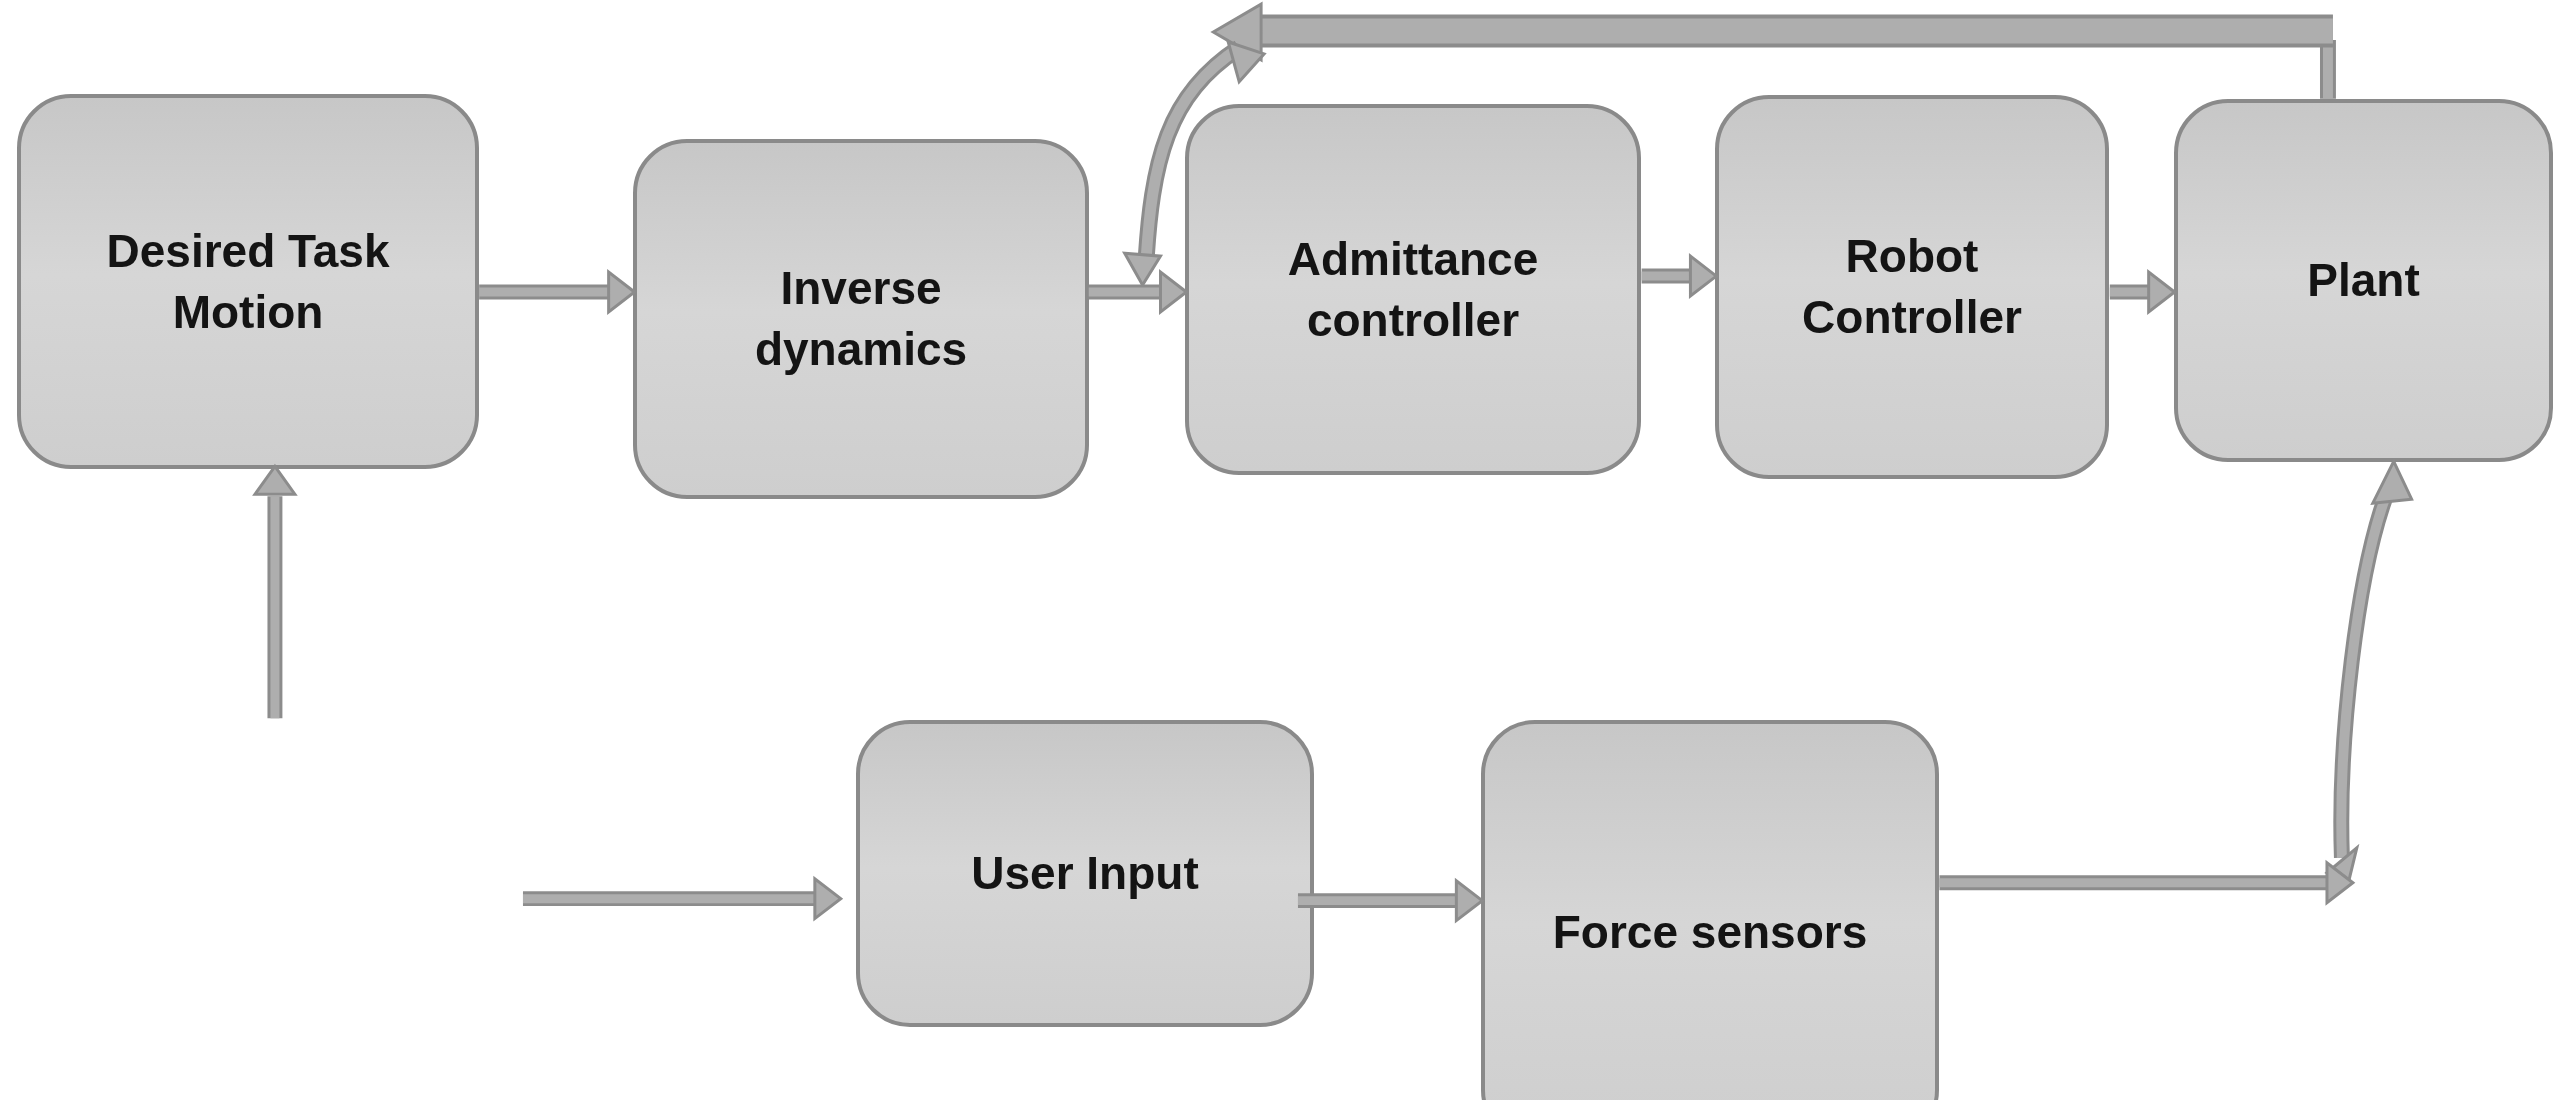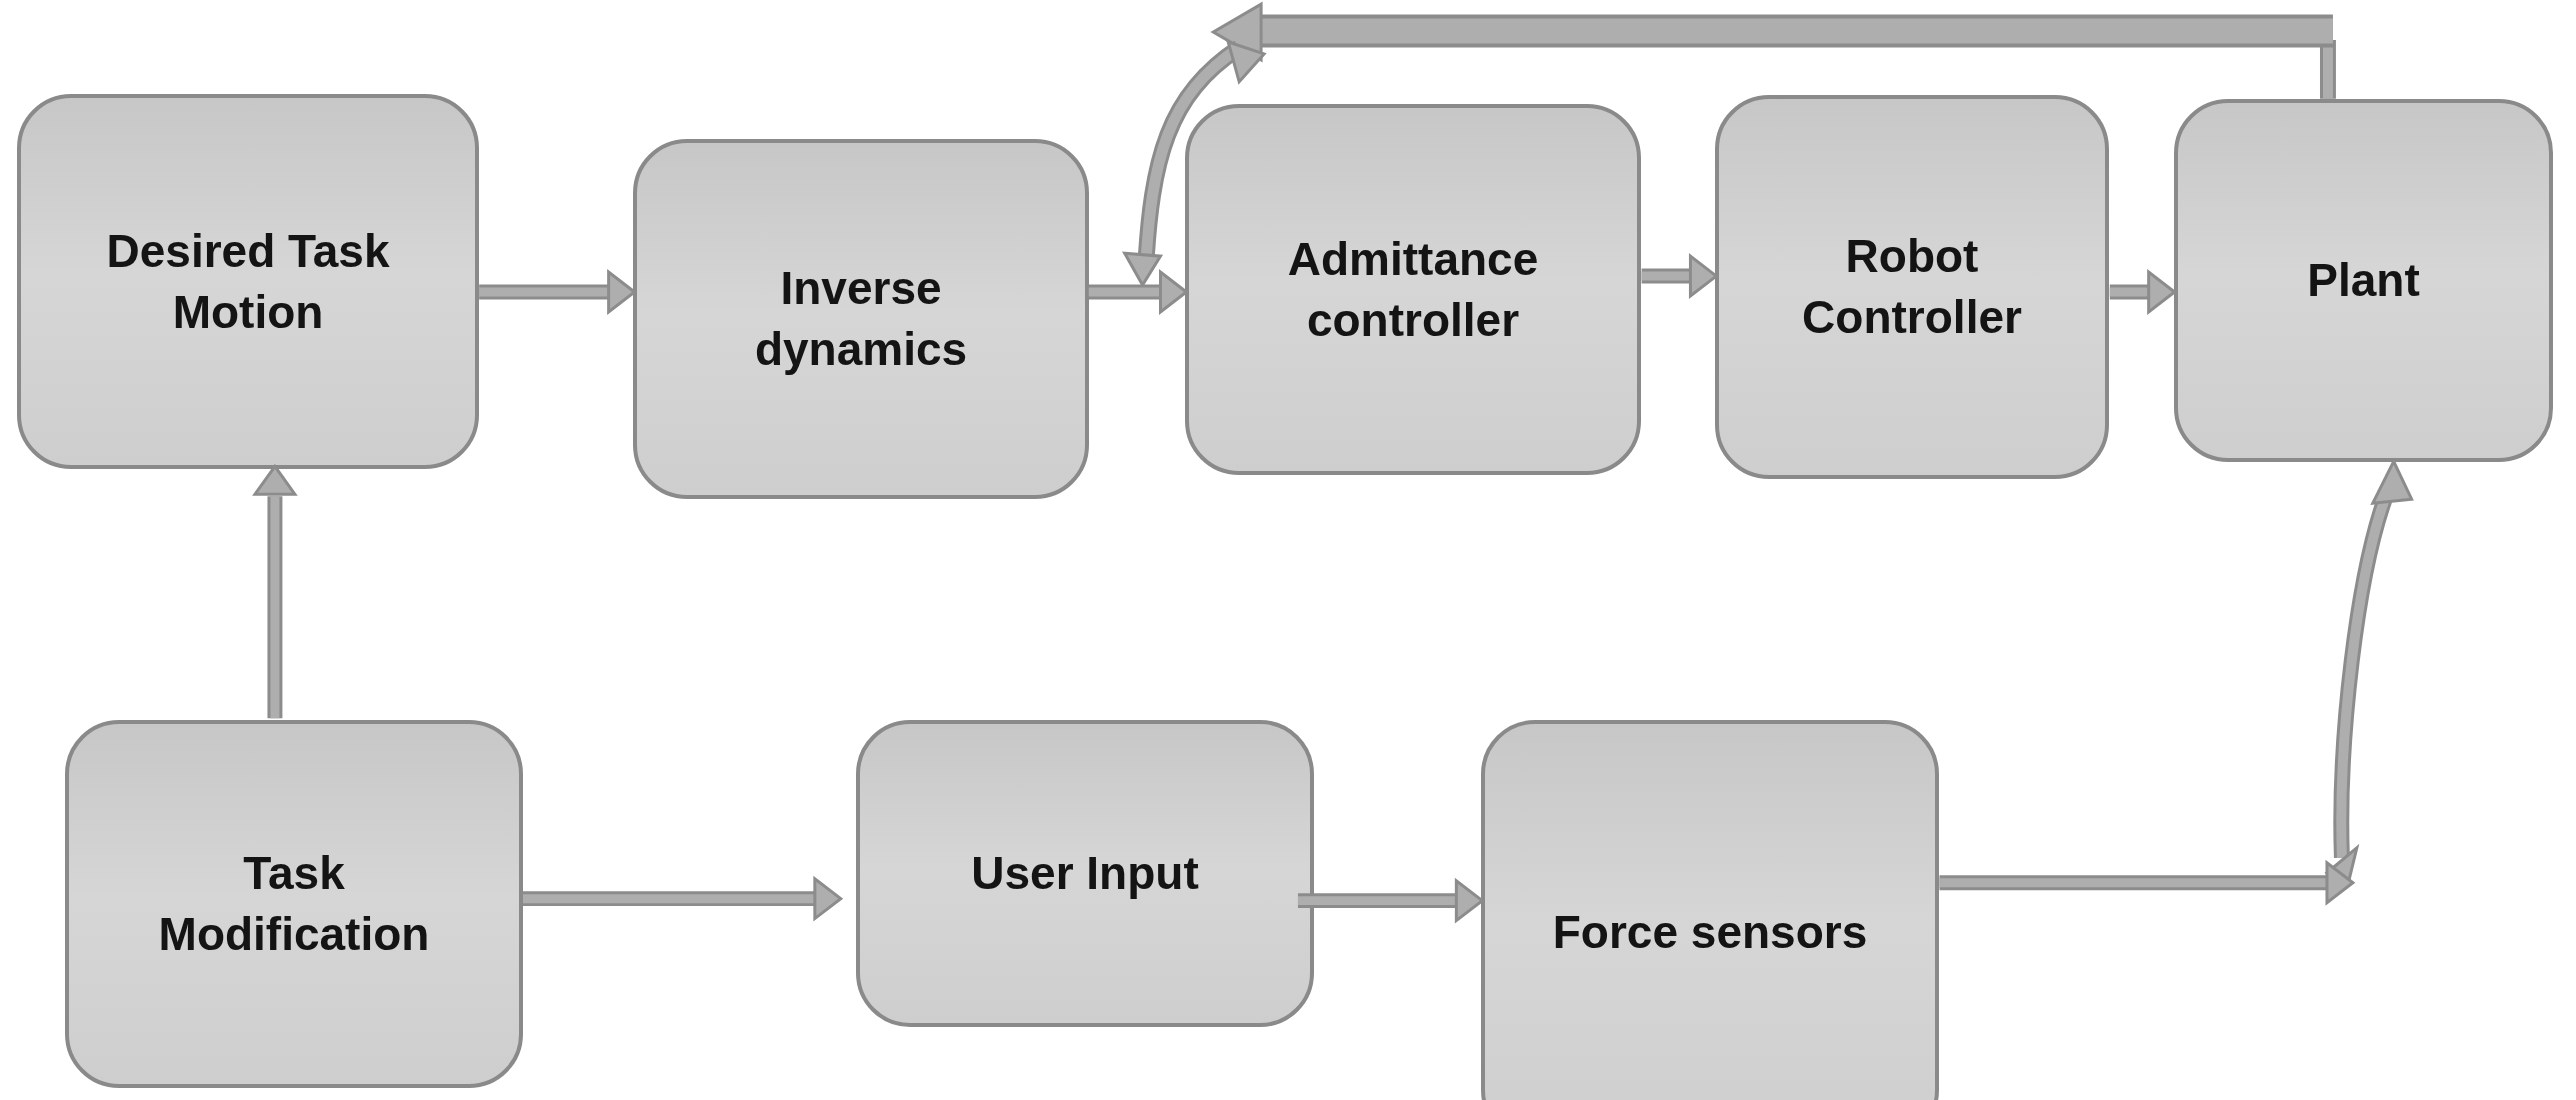--- a/index.html
+++ b/index.html
@@ -68,23 +68,20 @@
     <span>Inverse dynamics</span>
   </div>
   <div class="node" id="node-admittance-controller">
     <span>Admittance controller</span>
   </div>
   <div class="node" id="node-robot-controller">
     <span>Robot Controller</span>
   </div>
   <div class="node" id="node-plant">
     <span>Plant</span>
-  </div>
-  <div class="node" id="node-task-modification">
-    <span>Task Modification</span>
   </div>
   <div class="node" id="node-user-input">
     <span>User Input</span>
   </div>
   <div class="node" id="node-force-sensors">
     <span>Force sensors</span>
   </div>
 
   <svg id="arrow-layer" viewBox="0 0 2586 1105">
 

